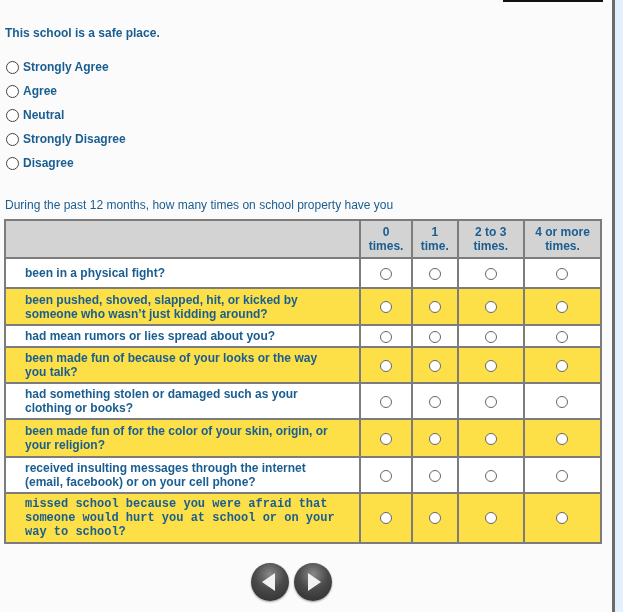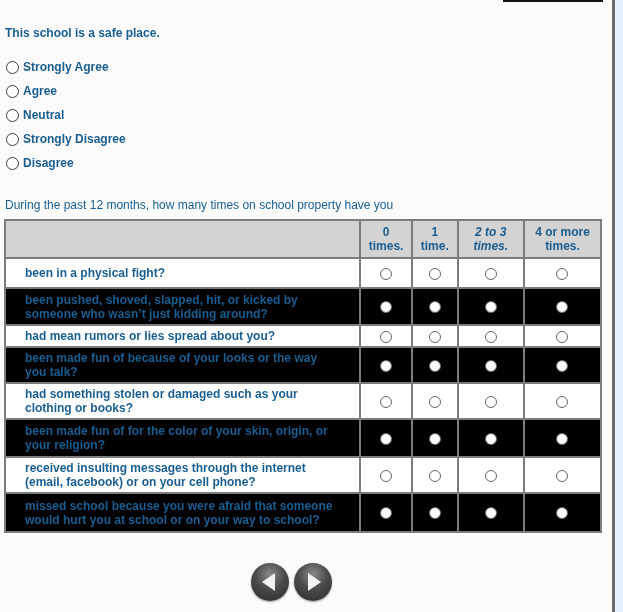--- a/index.html
+++ b/index.html
@@ -26,25 +26,25 @@
   table.grid {
     position:absolute; left:4px; top:219px; width:598px;
     border-collapse:collapse; font-size:12px; font-weight:bold;
   }
   table.grid th, table.grid td { border:2px solid #7c7c7c; }
   table.grid thead th { background:#d3d3d3; height:36px; text-align:center; line-height:14px; padding:0 2px; font-weight:bold; }
   table.grid td { padding:3px 19px; line-height:14px; }
   table.grid td.rc { text-align:center; padding:0; }
   table.grid td.rc .radio { display:inline-block; margin:0; vertical-align:middle; border-color:#666; width:12px; height:12px; }
   tr.odd td { background:#ffffff; }
-  tr.even td { background:#000000; }
+  tr.even td { background:#fde047; }
   .col-q { width:356px; }
   .col-0 { width:46px; }
   .col-1 { width:40px; }
-  .col-2 { width:61px;font-style:italic; }
+  .col-2 { width:61px; }
   .col-3 { width:72px;margin-top:44px; }
 
   .nav { position:absolute; top:563px; left:251px; display:flex; gap:5px; }
   .navbtn {
     width:38px; height:38px; border-radius:50%;
     background:radial-gradient(circle at 50% 30%, #8a8a8a 0%, #4a4a4a 45%, #2b2b2b 100%);
     display:flex; align-items:center; justify-content:center; cursor:pointer;
     box-shadow:0 1px 2px rgba(0,0,0,.4);
   }
   .tri-left { width:0; height:0; border-top:9px solid transparent; border-bottom:9px solid transparent; border-right:13px solid #f2f2f2; margin-right:3px; }
@@ -136,21 +136,21 @@
         <td class="rc"><span class="radio"></span></td>
         <td class="rc"><span class="radio"></span></td>
       </tr>
       <tr class="odd" style="height: 22px;">
         <td>received insulting messages through the internet (email, facebook) or on your cell phone?</td>
         <td class="rc"><span class="radio"></span></td>
         <td class="rc"><span class="radio"></span></td>
         <td class="rc"><span class="radio"></span></td>
         <td class="rc"><span class="radio"></span></td>
       </tr>
-      <tr class="even" style="height: 39px;">
+      <tr class="even" style="height: 39px; font-family: Liberation Mono, monospace;">
         <td>missed school because you were afraid that someone would hurt you at school or on your way to school?</td>
         <td class="rc"><span class="radio"></span></td>
         <td class="rc"><span class="radio"></span></td>
         <td class="rc"><span class="radio"></span></td>
         <td class="rc"><span class="radio"></span></td>
       </tr>
     </tbody>
 </table>
 
 <div class="nav">

